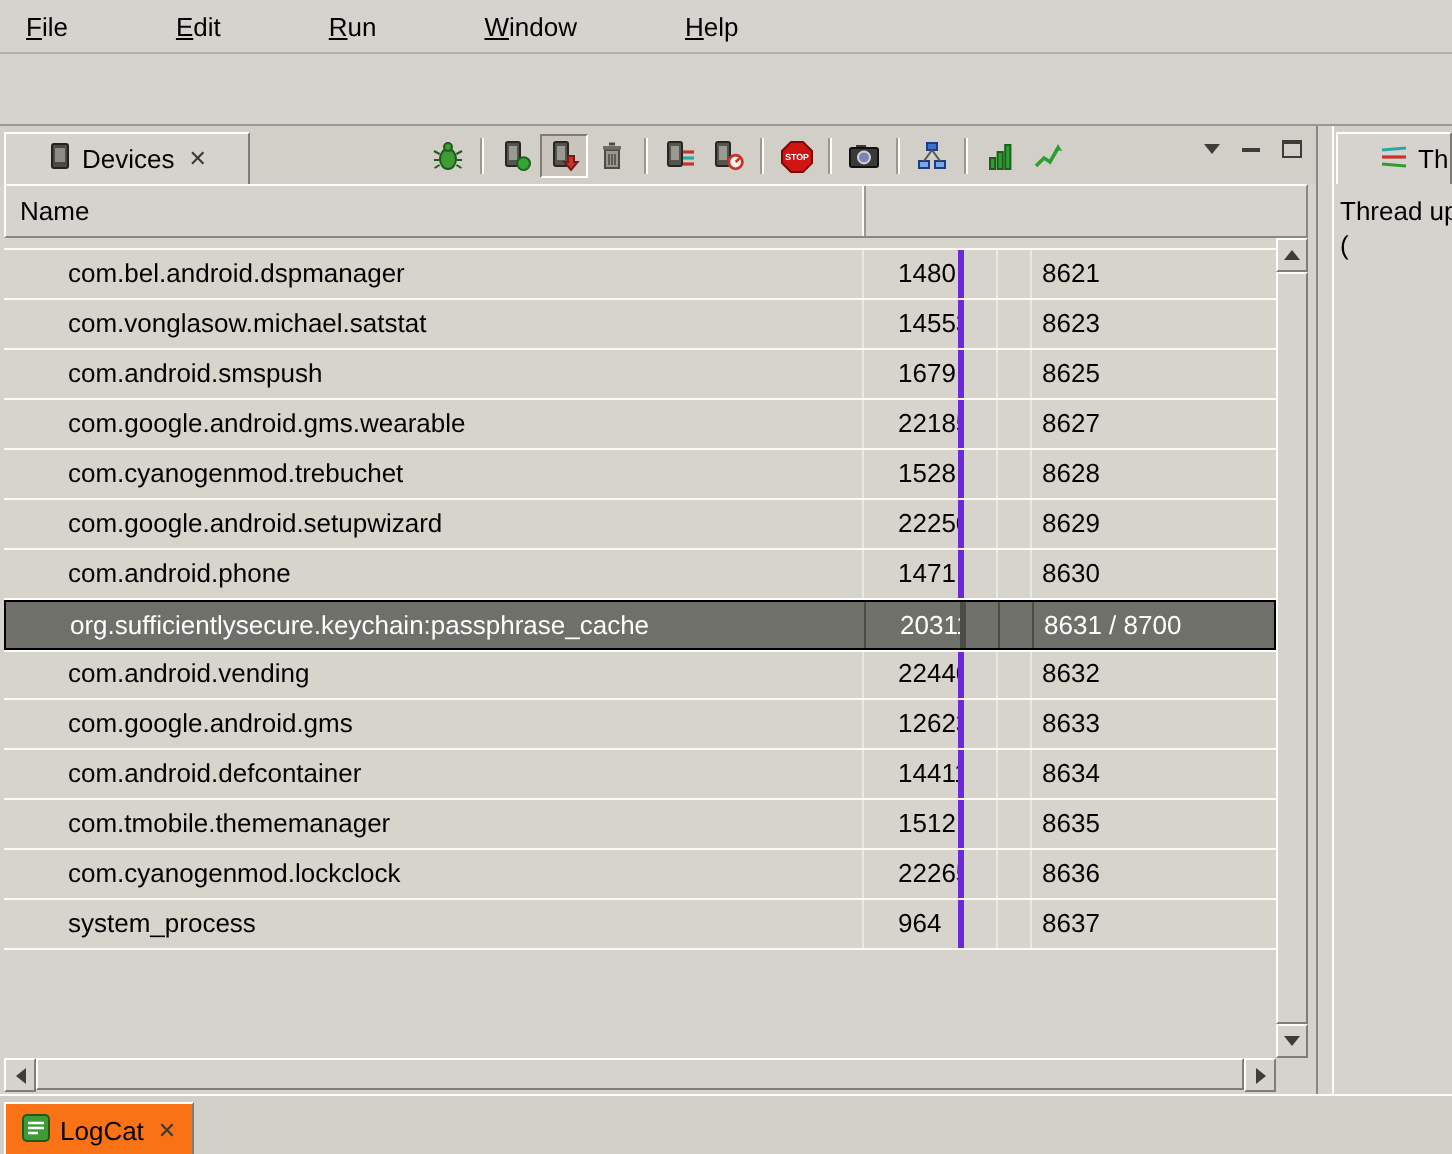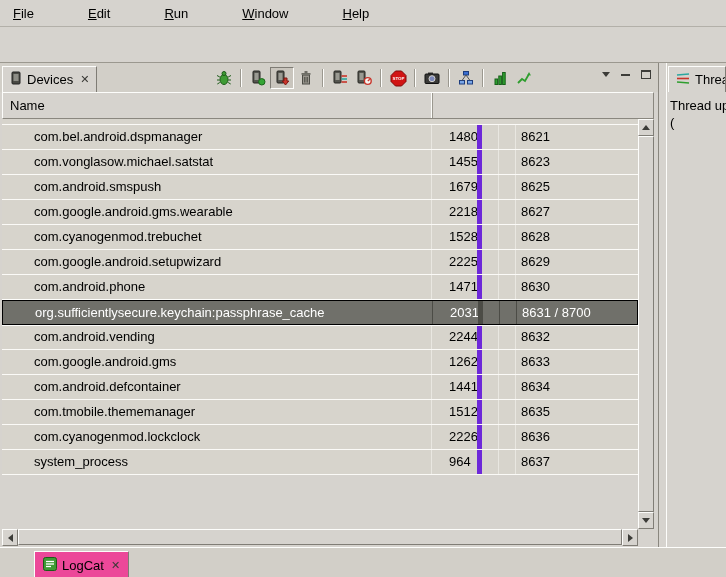--- a/index.html
+++ b/index.html
@@ -30,21 +30,21 @@
   .sash-v { position:absolute; left:658px; top:63px; width:8px; height:484px; background:#d6d3ce; border-left:1px solid #8a877f; }
   .threads-panel { position:absolute; left:666px; top:63px; width:60px; height:484px; background:#d6d3ce; border-left:1px solid #fdfdfb; overflow:hidden; }
 
   .panel-head { position:relative; width:100%; height:29px; background:#d2cfc8; }
 
   .view-tab {
     position:absolute; left:2px; top:3px; height:26px;
     background:#d6d3ce;
     border:1px solid #7f7c75; border-bottom:none;
     border-top-color:#fdfdfb; border-left-color:#fdfdfb;
-    display:flex; align-items:center; gap:5px; padding:0 7px;
+    display:flex; align-items:center; gap:5px; padding:0 21px;
     white-space:nowrap; overflow:hidden;
   }
   .tab-close { font-size:11px; color:#3a3a36; padding-left:2px; cursor:default; }
 
   
   .dev-toolbar { position:absolute; left:212px; top:4px; height:22px; display:flex; align-items:center; }
   .tbtn { width:24px; height:22px; display:flex; align-items:center; justify-content:center; }
   .tbtn.pressed { background:#c9c5bd; border:1px solid #7f7c75; border-right-color:#fdfdfb; border-bottom-color:#fdfdfb; }
   .tsep { width:0; height:18px; border-left:1px solid #9b988f; border-right:1px solid #fdfdfb; margin:0 4px; }
 
@@ -65,21 +65,21 @@
   .th.pid  { width:50px; }
   .th.s1, .th.s2 { width:17px; }
   .th.port { width:123px; }
   .th.pad  { flex:1; border-right:none; box-shadow:none; }
 
   .tbody { position:absolute; left:0; top:27px; width:636px; height:406px; overflow:hidden; background:#d6d3ce; }
   .partial-row { height:6px; background:#d7d4cc; border-bottom:1px solid #fbfaf7; }
   .trow { display:flex; height:25px; line-height:23px; background:#d7d4cc; border-bottom:1px solid #fbfaf7; white-space:nowrap; }
   .c { overflow:hidden; }
   .c.name { width:430px; padding-left:32px; border-right:1px solid #e9e7e1; }
-  .c.pid  { width:50px; padding-left:17px; border-right:5px solid #6d28d9; }
+  .c.pid  { width:50px; padding-left:17px; border-right:3px solid #6d28d9; }
   .c.s1, .c.s2 { width:17px; border-right:1px solid #e9e7e1; }
   .c.port { flex:1; padding-left:5px; }
   .trow.selected { background:#70706a; color:#fff; border:1px solid #000; outline:1px solid #fdfdfb; }
   .trow.selected .c { border-right-color:#4c4c46; }
 
   
   .vscroll { position:absolute; left:636px; top:27px; width:16px; height:410px; background:#cfccc5; }
   .sbtn { width:16px; height:17px; background:#d6d3ce; border:1px solid #807d76; border-top-color:#fdfdfb; border-left-color:#fdfdfb; display:flex; align-items:center; justify-content:center; }
   .vthumb { position:absolute; left:0; top:17px; width:16px; height:376px; background:#d6d3ce; border:1px solid #807d76; border-top-color:#fdfdfb; border-left-color:#fdfdfb; }
   .sb-down { position:absolute; left:0; bottom:0; }
@@ -91,23 +91,23 @@
   .tri-left  { width:0;height:0;border-top:4px solid transparent;border-bottom:4px solid transparent;border-right:5px solid #3c3c38; }
   .tri-right { width:0;height:0;border-top:4px solid transparent;border-bottom:4px solid transparent;border-left:5px solid #3c3c38; }
 
   
   .threads-content { padding:5px 3px; line-height:17px; white-space:nowrap; overflow:hidden; }
 
   
   .logcat-bar { position:absolute; left:0; top:547px; width:726px; height:30px; background:#d2cfc8; border-top:1px solid #fdfdfb; }
   .logcat-tab {
     position:absolute; left:2px; top:3px; height:27px;
-    background:#ec4899; border:1px solid #7f7c75; border-bottom:none;
+    background:#f97316; border:1px solid #7f7c75; border-bottom:none;
     border-top-color:#fdfdfb; border-left-color:#fdfdfb;
-    display:flex; align-items:center; gap:5px; padding:12px 8px;margin-left:32px;
+    display:flex; align-items:center; gap:5px; padding:12px 8px;
   }
 </style>
 </head>
 <body>
 
 <div class="menubar">
   <span class="menu-item">File</span>
   <span class="menu-item">Edit</span>
   <span class="menu-item">Run</span>
   <span class="menu-item">Window</span>

